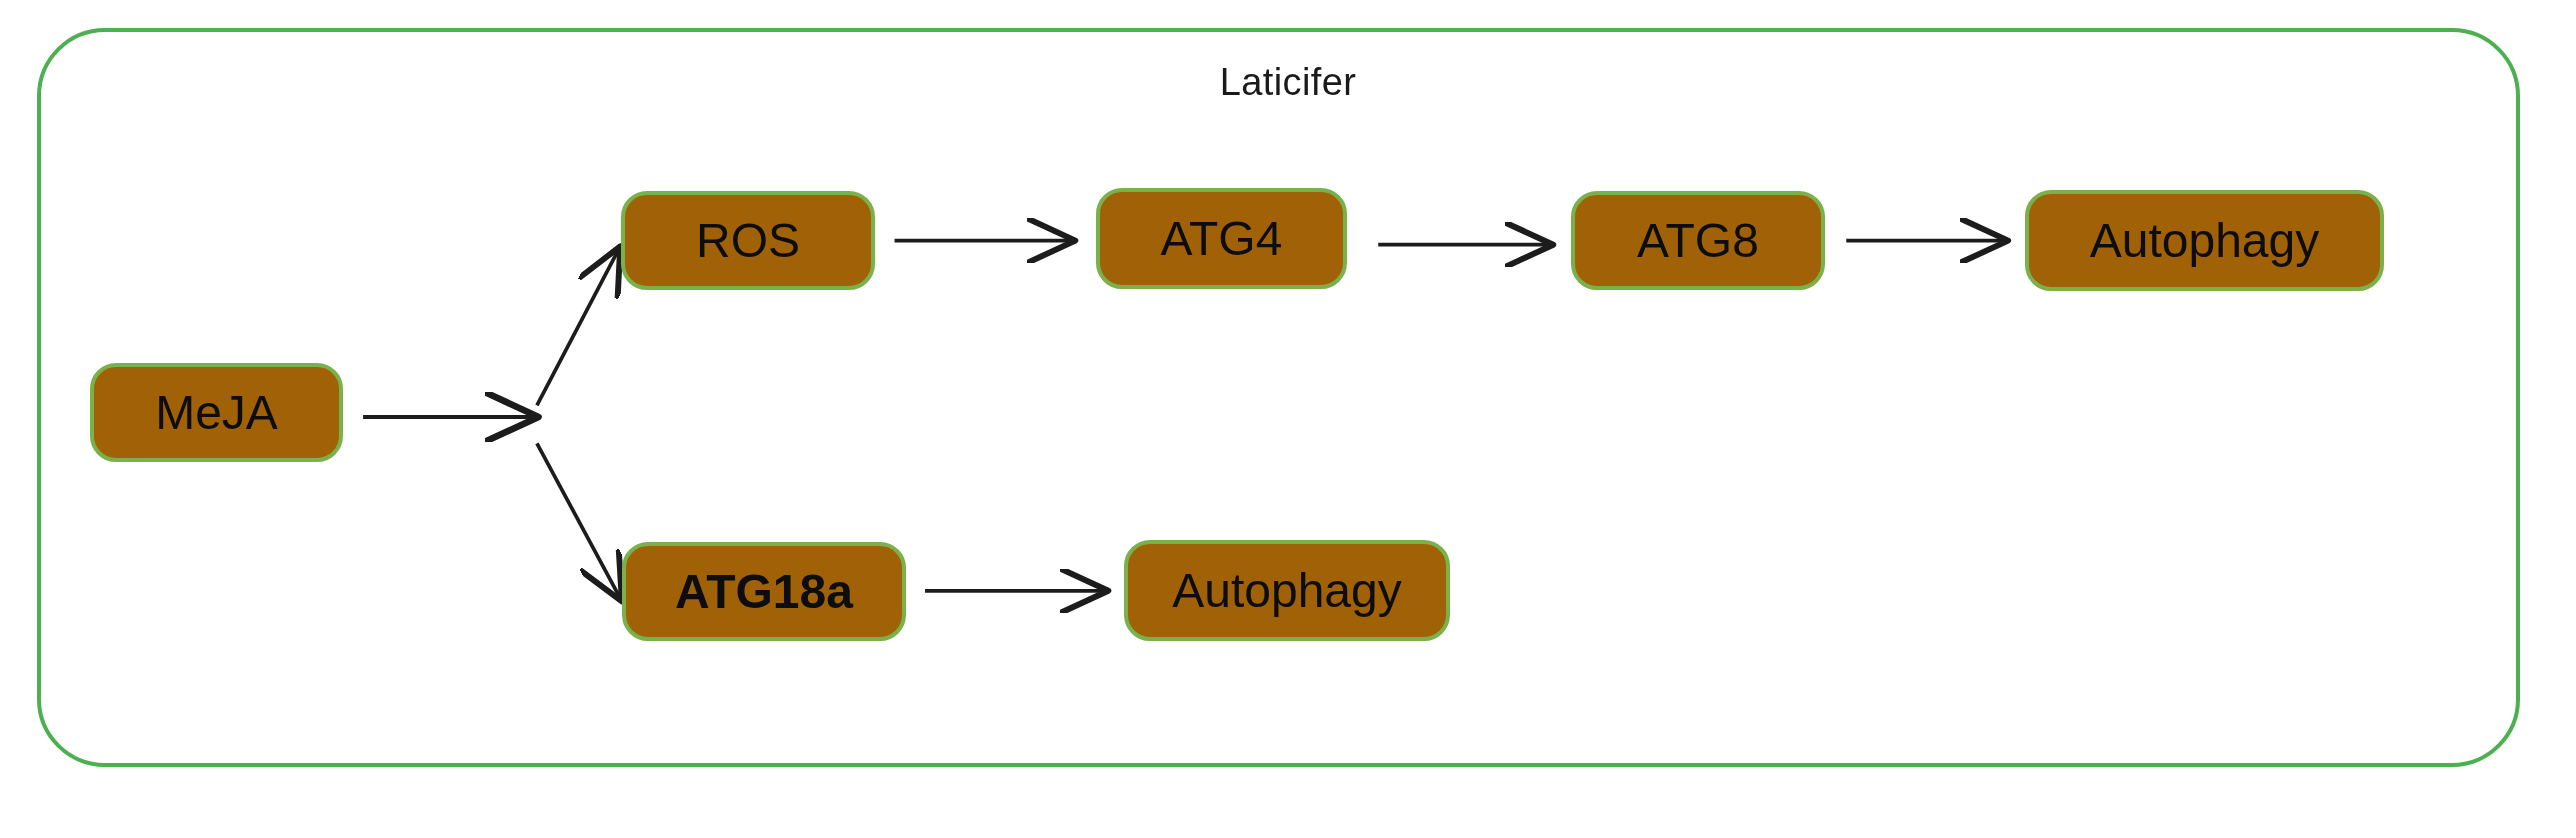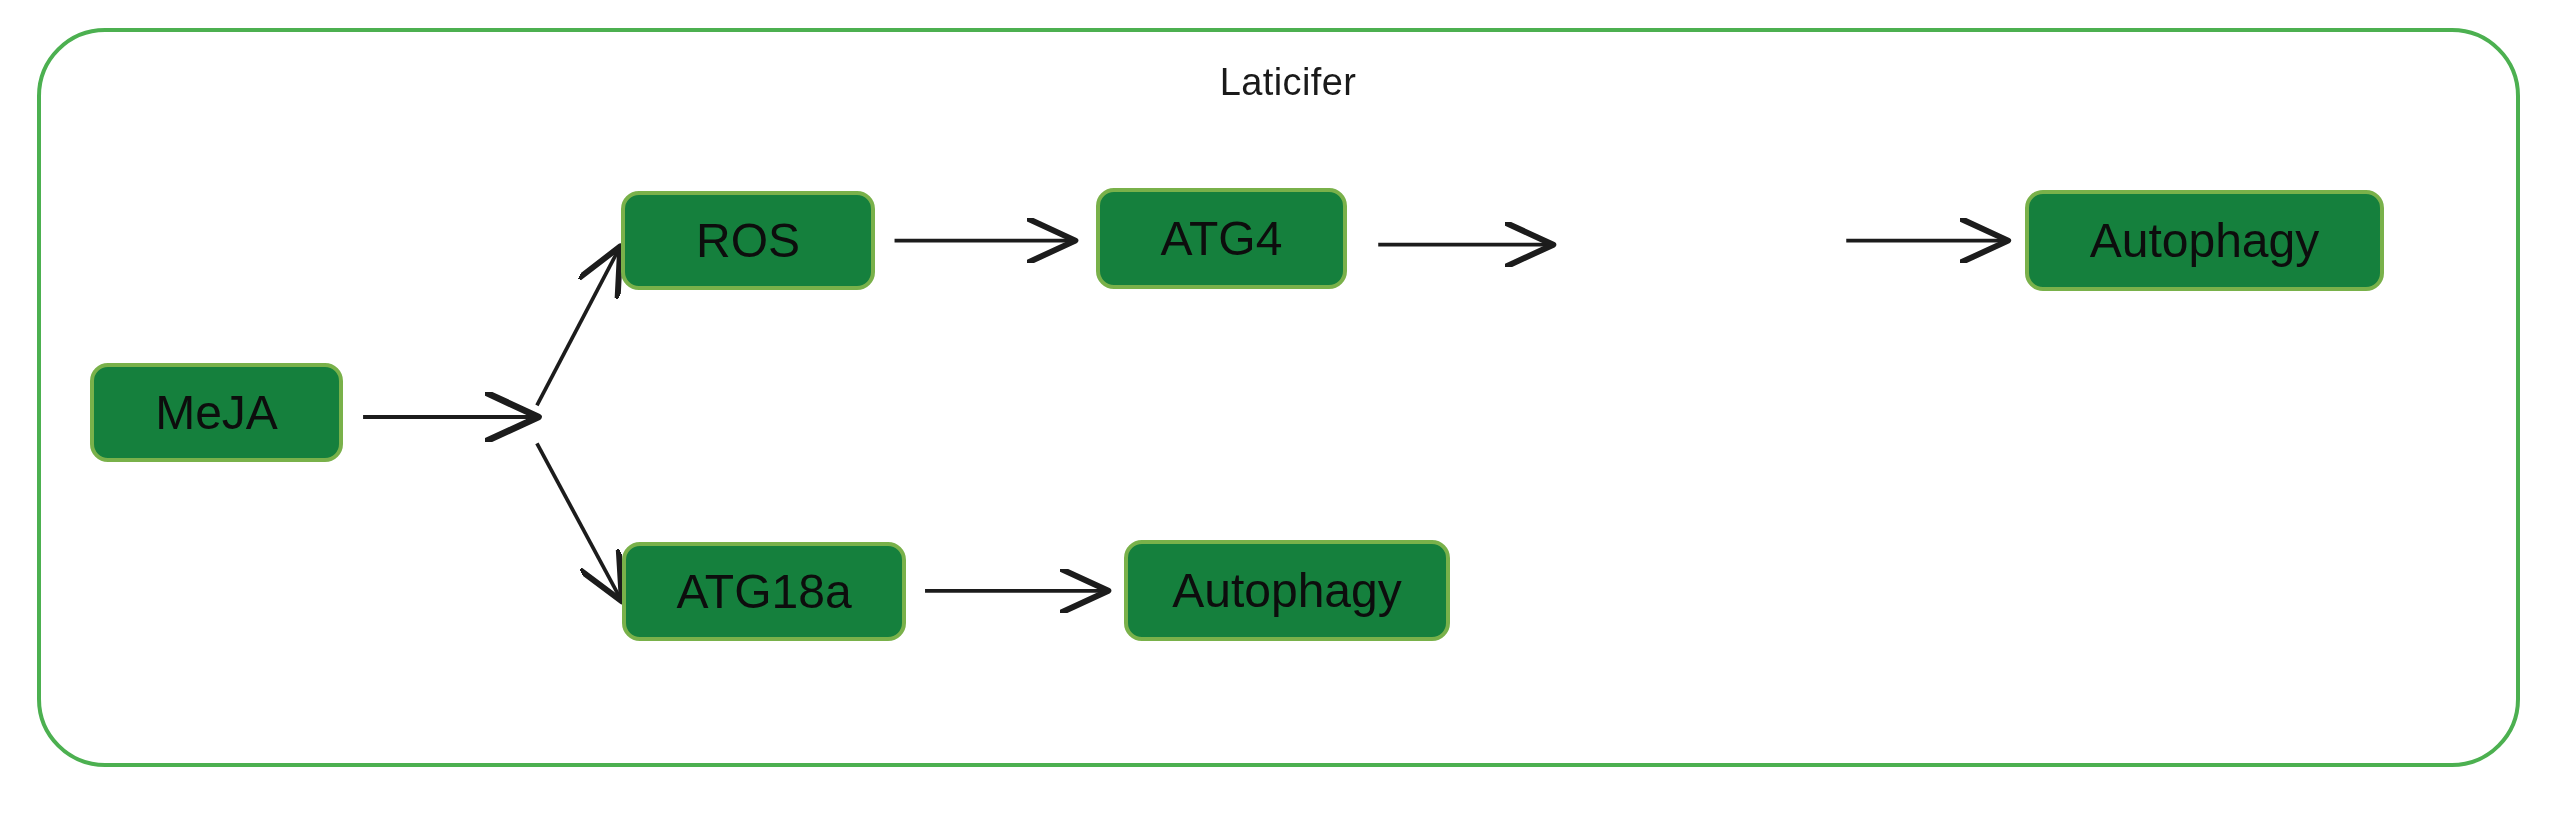--- a/index.html
+++ b/index.html
@@ -43,38 +43,38 @@
     font-size: 38px;
     line-height: 1;
     color: #1a1a1a;
     letter-spacing: 0.4px;
   }
 
   
   .node {
     position: absolute;
     border: 4.1px solid #79b14a;
-    border-radius: 18px;
-    background: #15803d;
+    border-radius: 26px;
+    background: #a16207;
     box-sizing: border-box;
     display: flex;
     align-items: center;
     justify-content: center;
     color: #0d0d0d;
     font-size: 48px;
     line-height: 1;
     white-space: nowrap;
   }
 
   .node-meja      { left: 90px;  top: 363px; width: 253px; height: 99px; }
   .node-ros       { left: 621px;  top: 191px; width: 254px; height: 99px; }
   .node-atg4      { left: 1096px; top: 188px; width: 251px; height: 101px; }
   .node-atg8      { left: 1571px; top: 191px; width: 254px; height: 99px; }
   .node-autophagy-top { left: 2025px; top: 190px; width: 359px; height: 101px; }
-  .node-atg18a    { left: 622px;  top: 542px; width: 284px; height: 99px; }
+  .node-atg18a    { left: 622px;  top: 542px; width: 284px; height: 99px; font-weight: bold; }
   .node-autophagy-bottom { left: 1124px; top: 540px; width: 326px; height: 101px; }
 
   
   #arrows {
     position: absolute;
     left: 0;
     top: 0;
     width: 2576px;
     height: 838px;
     pointer-events: none;
@@ -116,20 +116,23 @@
   </div>
 
   <div class="node node-ros">
     <span>ROS</span>
   </div>
 
   <div class="node node-atg4">
     <span>ATG4</span>
   </div>
 
+  <div class="node node-atg8">
+    <span>ATG8</span>
+  </div>
 
   <div class="node node-autophagy-top">
     <span>Autophagy</span>
   </div>
 
   <div class="node node-atg18a">
     <span>ATG18a</span>
   </div>
 
   <div class="node node-autophagy-bottom">

